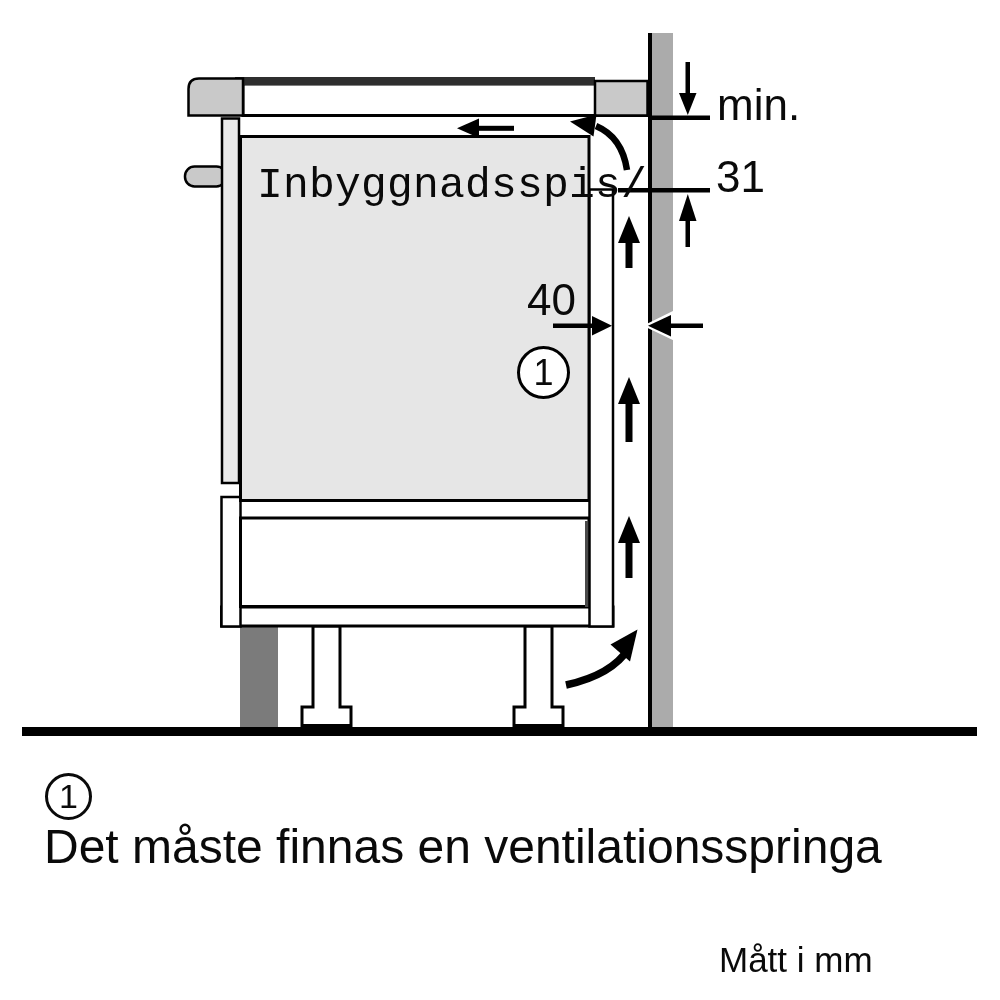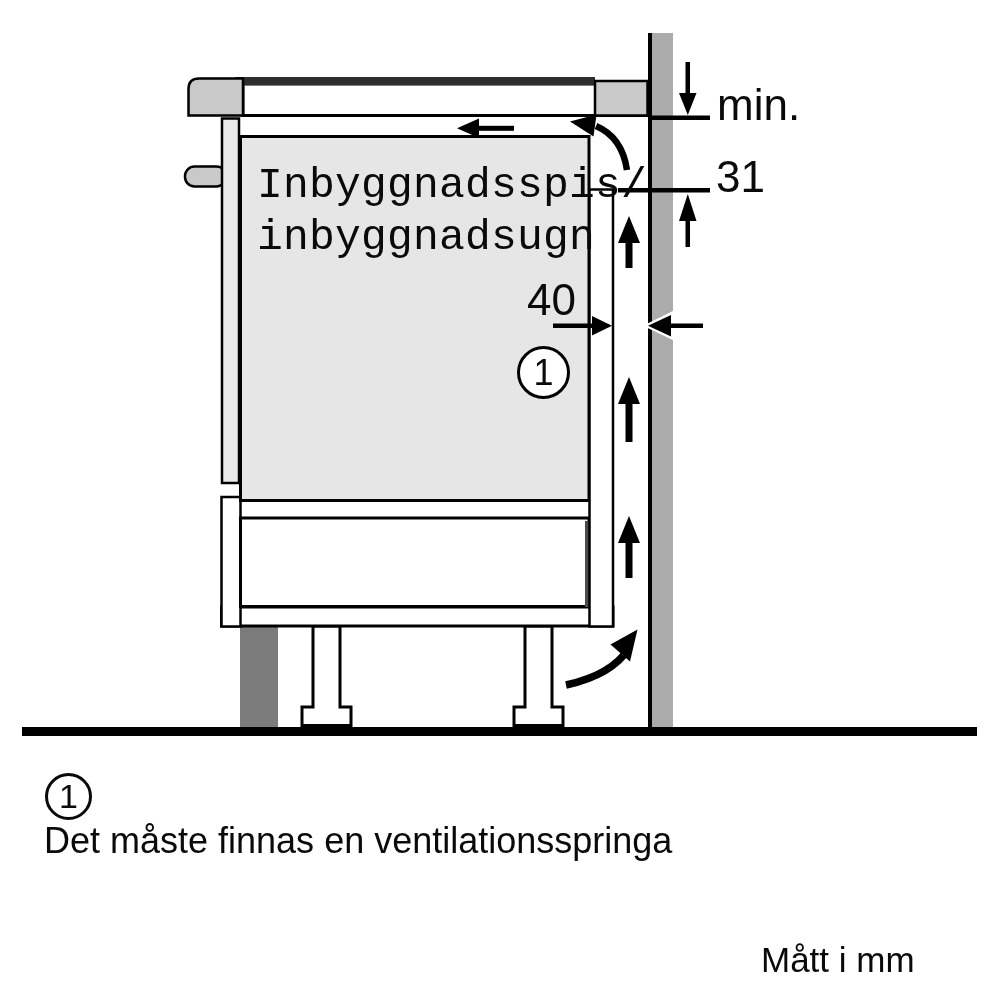--- a/index.html
+++ b/index.html
@@ -13,22 +13,22 @@
   .txt{position:absolute;color:#0a0a0a;line-height:1;white-space:nowrap;}
   .t-appliance{font-size:43px;letter-spacing:0.2px;font-family:Liberation Mono, monospace;}
   .t-dim{font-size:44px;}
   .t-callout{font-size:36px;width:52px;text-align:center;}
   .legend-circle{
     position:absolute;left:45px;top:773px;width:41px;height:41px;
     border:3.5px solid #0a0a0a;border-radius:50%;
     display:flex;align-items:center;justify-content:center;
     font-size:34px;color:#0a0a0a;
   }
-  .t-caption{font-size:36px;}
-  .t-units{font-size:35px;margin-left:42px;}
+  .t-caption{font-size:48px;}
+  .t-units{font-size:35px;}
 </style>
 </head>
 <body>
 
 <div id="stage">
 
   <svg id="diagram" width="1000" height="1000" viewBox="0 0 1000 1000">
 
     <rect x="648" y="33" width="4" height="694" fill="#000000"></rect>
     <rect x="652" y="33" width="21" height="694" fill="#ababab"></rect>
@@ -105,21 +105,20 @@
     </g>
     <g>
       <path d="M566 685 Q612 675 629 648" fill="none" stroke="#000000" stroke-width="7.5"></path>
       <polygon points="637.5,629.5 610.5,644.5 630,661.5" fill="#000000"></polygon>
     </g>
 
     <circle cx="543.5" cy="372.5" r="25" fill="#ffffff" stroke="#000000" stroke-width="3"></circle>
   </svg>
 
   <div class="txt t-appliance" style="left:257px;top:164px;">Inbyggnadsspis/</div>
-  <div class="txt t-appliance" style="left:257px;top:216px;">inbyggnadsugn</div>
 
   <div class="txt t-dim" style="left:717px;top:83px;">min.</div>
   <div class="txt t-dim" style="left:716px;top:155px;">31</div>
 
   <div class="txt t-dim" style="left:527px;top:278px;">40</div>
 
   <div class="txt t-callout" style="left:517.5px;top:355px;">1</div>
 
   <div class="legend-circle">
     <span>1</span>

